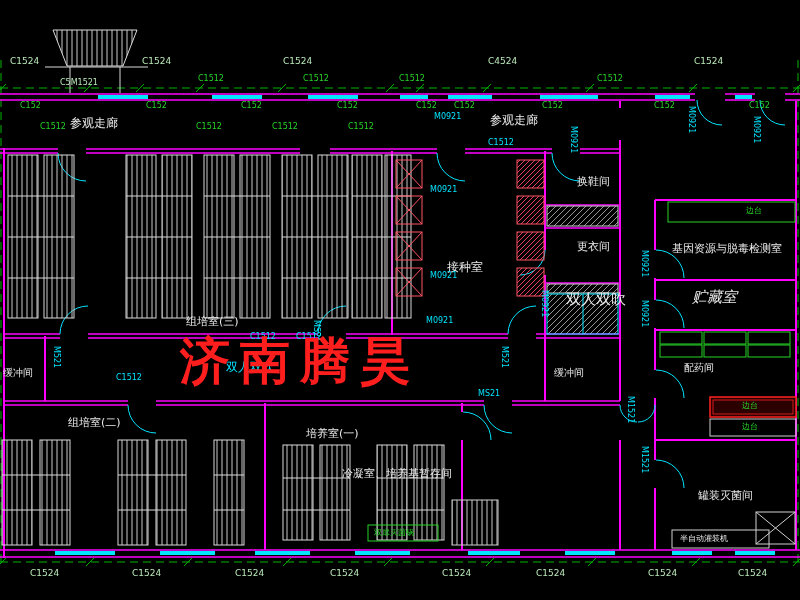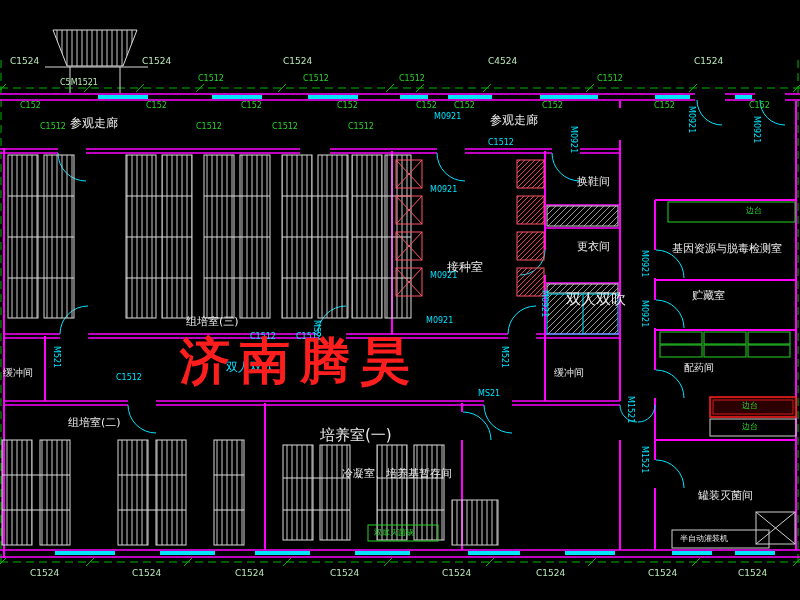--- a/index.html
+++ b/index.html
@@ -222,25 +222,25 @@
       <span class="lbl" style="left: 760px; top: 116px; font-size: 8px; color: rgb(0, 229, 255); transform: rotate(90deg); transform-origin: 0px 0px;">M0921</span>
       <span class="lbl" style="left: 577px; top: 176px; font-size: 11px; color: rgb(236, 236, 236);">换鞋间</span>
       <span class="lbl" style="left: 447px; top: 241px; font-size: 12px; color: rgb(236, 236, 236); margin-top: 20px;">接种室</span>
       <span class="lbl" style="left: 577px; top: 241px; font-size: 11px; color: rgb(236, 236, 236);">更衣间</span>
       <span class="lbl" style="left: 566px; top: 292px; font-size: 15px; color: rgb(236, 236, 236);">双人双吹</span>
       <span class="lbl" style="left: 430px; top: 186px; font-size: 8px; color: rgb(0, 229, 255);">M0921</span>
       <span class="lbl" style="left: 430px; top: 272px; font-size: 8px; color: rgb(0, 229, 255);">M0921</span>
       <span class="lbl" style="left: 426px; top: 317px; font-size: 8px; color: rgb(0, 229, 255);">M0921</span>
       <span class="lbl" style="left: 548px; top: 290px; font-size: 8px; color: rgb(0, 229, 255); transform: rotate(90deg); transform-origin: 0px 0px;">M0921</span>
       <span class="lbl" style="left: 672px; top: 243px; font-size: 11px; color: rgb(236, 236, 236);">基因资源与脱毒检测室</span>
-      <span class="lbl" style="left: 692px; top: 290px; font-size: 11px; color: rgb(236, 236, 236);">贮藏室</span>
+      <span class="lbl" style="left: 692px; top: 290px; font-size: 15px; color: rgb(236, 236, 236); font-style: italic;">贮藏室</span>
       <span class="lbl" style="left: 684px; top: 363px; font-size: 10px; color: rgb(236, 236, 236);">配药间</span>
       <span class="lbl" style="left: 186px; top: 316px; font-size: 11px; color: rgb(236, 236, 236);">组培室(三)</span>
       <span class="lbl" style="left: 68px; top: 417px; font-size: 11px; color: rgb(236, 236, 236);">组培室(二)</span>
-      <span class="lbl" style="left: 320px; top: 428px; font-size: 15px; color: rgb(236, 236, 236); text-align: right;">培养室(一)</span>
+      <span class="lbl" style="left: 306px; top: 428px; font-size: 11px; color: rgb(236, 236, 236); text-align: right;">培养室(一)</span>
       <span class="lbl" style="left: 342px; top: 468px; font-size: 11px; color: rgb(236, 236, 236);">冷凝室、培养基暂存间</span>
       <span class="lbl" style="left: 698px; top: 490px; font-size: 11px; color: rgb(236, 236, 236);">罐装灭菌间</span>
       <span class="lbl" style="left: 3px; top: 368px; font-size: 10px; color: rgb(236, 236, 236);">缓冲间</span>
       <span class="lbl" style="left: 554px; top: 368px; font-size: 10px; color: rgb(236, 236, 236);">缓冲间</span>
       <span class="lbl" style="left: 226px; top: 361px; font-size: 12px; color: rgb(0, 229, 255);">双人双吹</span>
       <span class="lbl" style="left: 250px; top: 333px; font-size: 8px; color: rgb(0, 229, 255);">C1512</span>
       <span class="lbl" style="left: 296px; top: 333px; font-size: 8px; color: rgb(0, 229, 255);">C1512</span>
       <span class="lbl" style="left: 320px; top: 320px; font-size: 8px; color: rgb(0, 229, 255); transform: rotate(90deg); transform-origin: 0px 0px;">MS21</span>
       <span class="lbl" style="left: 116px; top: 374px; font-size: 8px; color: rgb(0, 229, 255);">C1512</span>
       <span class="lbl" style="left: 60px; top: 346px; font-size: 8px; color: rgb(0, 229, 255); transform: rotate(90deg); transform-origin: 0px 0px;">M521</span>

